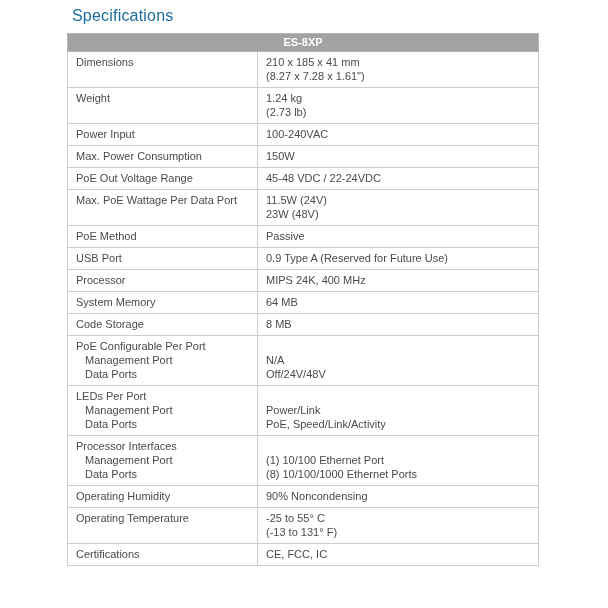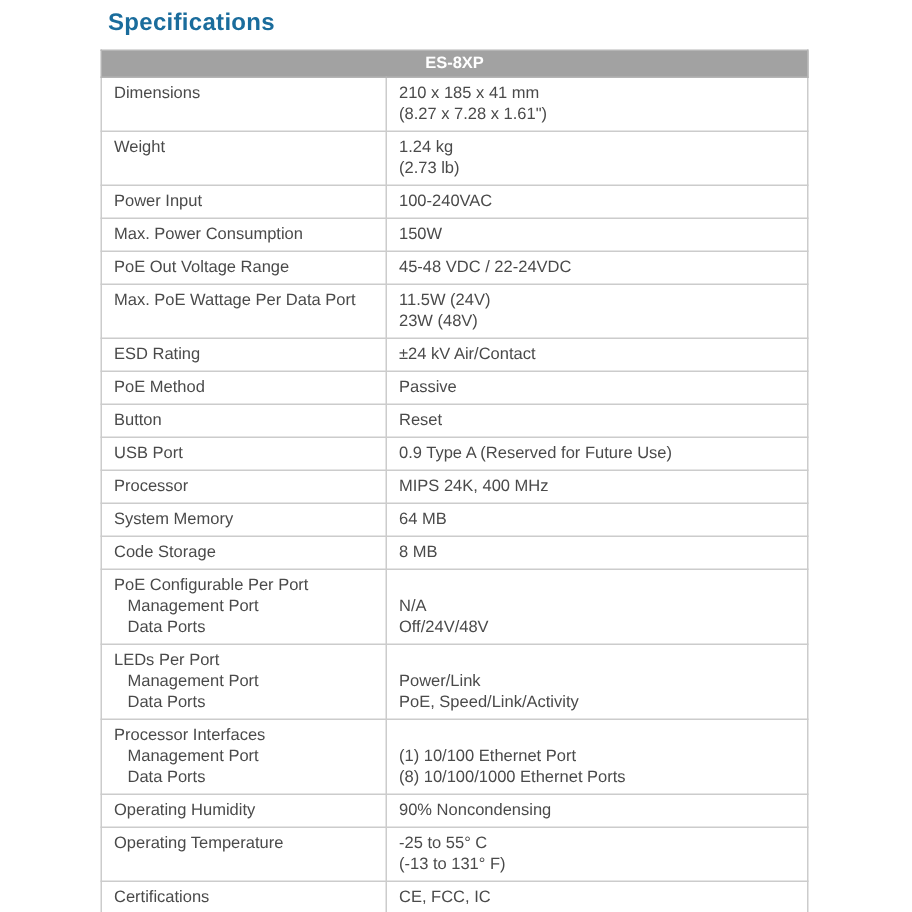--- a/index.html
+++ b/index.html
@@ -17,21 +17,21 @@
     font-family: "Liberation Sans", sans-serif;
   }
   .wrap {
     position: absolute;
     left: 67px; top: 7px;
     width: 471px;
   }
   .page-title {
     margin: 0 0 8px 5px;
     font-size: 16px;
-    font-weight: 700;
+    font-weight: 400;
     color: var(--accent);
     letter-spacing: 0.2px;
   }
   table.spec-table {
     border-collapse: collapse;
     width: 471px;
     table-layout: fixed;
     font-size: 11px;
     color: var(--text);
   }
@@ -118,40 +118,24 @@
           <td class="label-cell">
             <div class="line">Max. PoE Wattage Per Data Port</div>
           </td>
           <td class="value-cell">
             <div class="line">11.5W (24V)</div>
             <div class="line">23W (48V)</div>
           </td>
         </tr>
         <tr>
           <td class="label-cell">
-            <div class="line">ESD Rating</div>
-          </td>
-          <td class="value-cell">
-            <div class="line">±24 kV Air/Contact</div>
-          </td>
-        </tr>
-        <tr>
-          <td class="label-cell">
             <div class="line">PoE Method</div>
           </td>
           <td class="value-cell">
             <div class="line">Passive</div>
-          </td>
-        </tr>
-        <tr>
-          <td class="label-cell">
-            <div class="line">Button</div>
-          </td>
-          <td class="value-cell">
-            <div class="line">Reset</div>
           </td>
         </tr>
         <tr>
           <td class="label-cell">
             <div class="line">USB Port</div>
           </td>
           <td class="value-cell">
             <div class="line">0.9 Type A (Reserved for Future Use)</div>
           </td>
         </tr>

